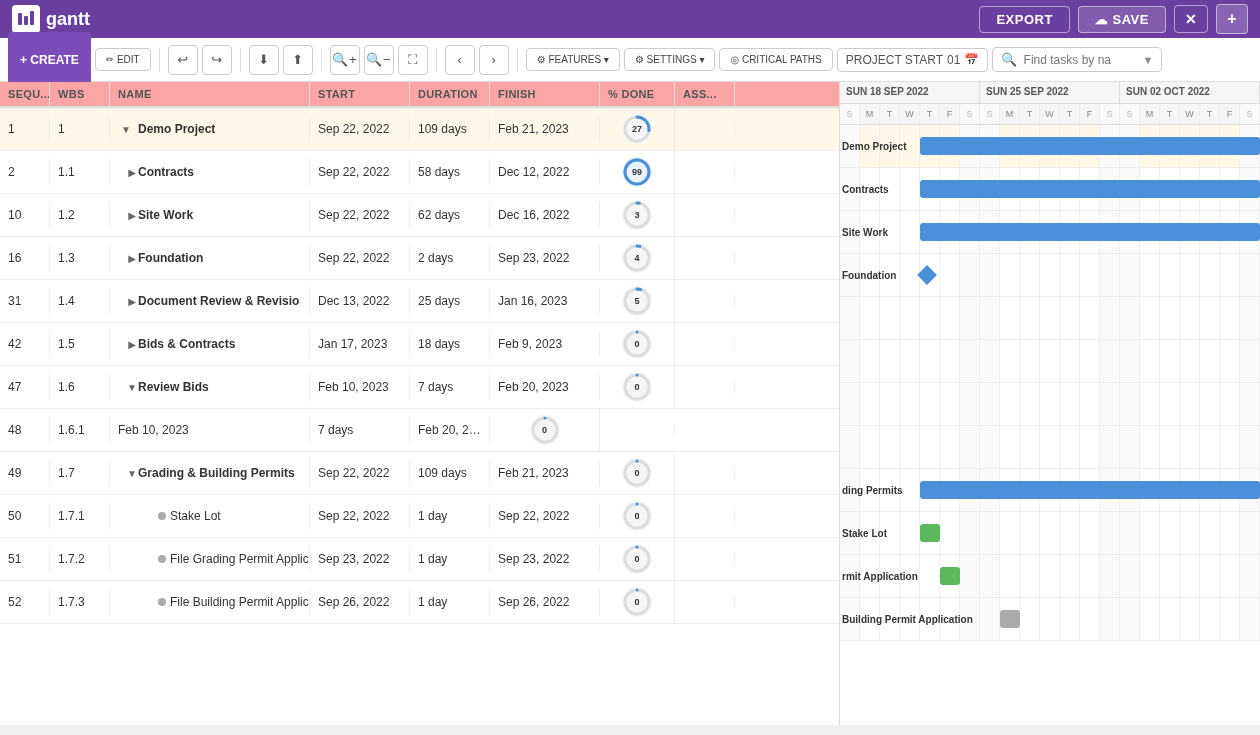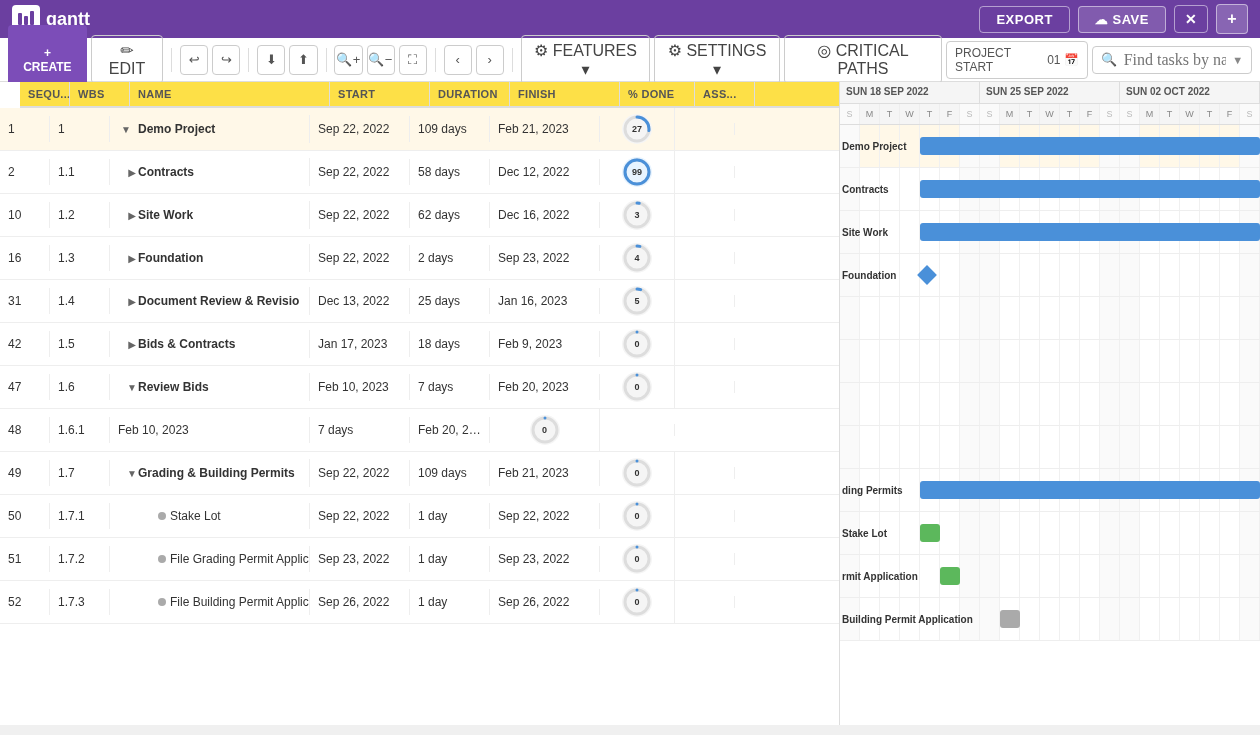--- a/index.html
+++ b/index.html
@@ -71,21 +71,21 @@
       font-weight: 600;
       display: flex; align-items: center; gap: 4px;
     }
     .tb-btn-ghost {
       background: transparent;
       border: 1px solid #ccc;
       color: #444;
       padding: 5px 10px;
       border-radius: 4px;
       cursor: pointer;
-      font-size: 16px;
+      font-size: 10px;
       display: flex; align-items: center; gap: 4px;
     }
     .tb-icon-btn {
       background: transparent;
       border: 1px solid #ccc;
       color: #555;
       width: 30px; height: 30px;
       border-radius: 4px;
       cursor: pointer;
       display: flex; align-items: center; justify-content: center;
@@ -94,21 +94,21 @@
     .tb-divider { width: 1px; height: 24px; background: #ddd; margin: 0 4px; }
     .search-box {
       display: flex; align-items: center;
       border: 1px solid #ccc;
       border-radius: 4px;
       padding: 4px 8px;
       gap: 6px;
       width: 170px;
     }
     .search-box input {
-      border: none; outline: none; font-size: 16px; color: #888; width: 100%; font-family: Liberation Serif, serif;
+      border: none; outline: none; font-size: 12px; color: #888; width: 100%;
     }
     .project-start-area {
       display: flex; align-items: center; gap: 4px;
       font-size: 12px; color: #555;
       border: 1px solid #ccc;
       border-radius: 4px;
       padding: 4px 8px;
     }
 
     
@@ -123,23 +123,23 @@
       width: 840px;
       min-width: 840px;
       overflow-x: hidden;
       overflow-y: auto;
       border-right: 1px solid #ddd;
       background: white;
     }
     .table-header {
       display: grid;
       grid-template-columns: 50px 60px 200px 100px 80px 110px 75px 60px;
-      background: #fde047;
+      background: #fca5a5;
       border-bottom: 2px solid #ddd;
-      position: sticky; top: 0; z-index: 10; margin-left: 20px;
+      position: sticky; top: 0; z-index: 10;
     }
     .th-cell {
       padding: 6px 8px;
       font-size: 11px;
       font-weight: 700;
       color: #555;
       text-transform: uppercase;
       letter-spacing: 0.3px;
       border-right: 1px solid #ddd;
       white-space: nowrap;

